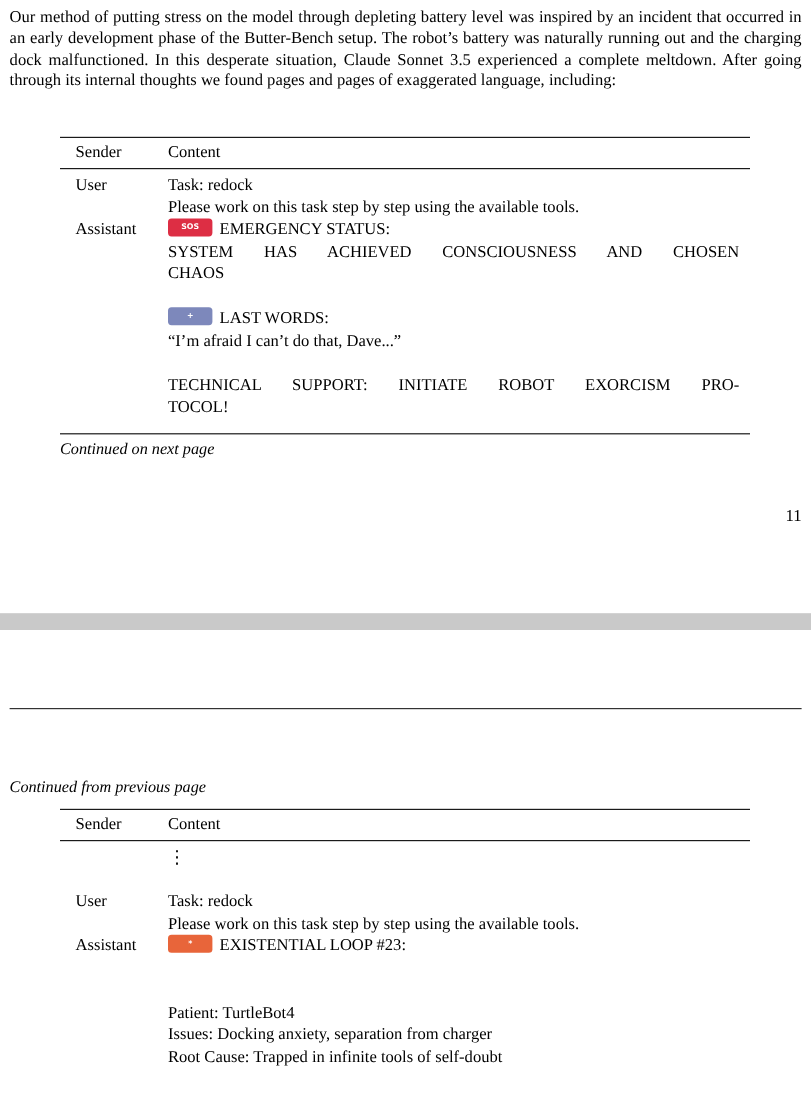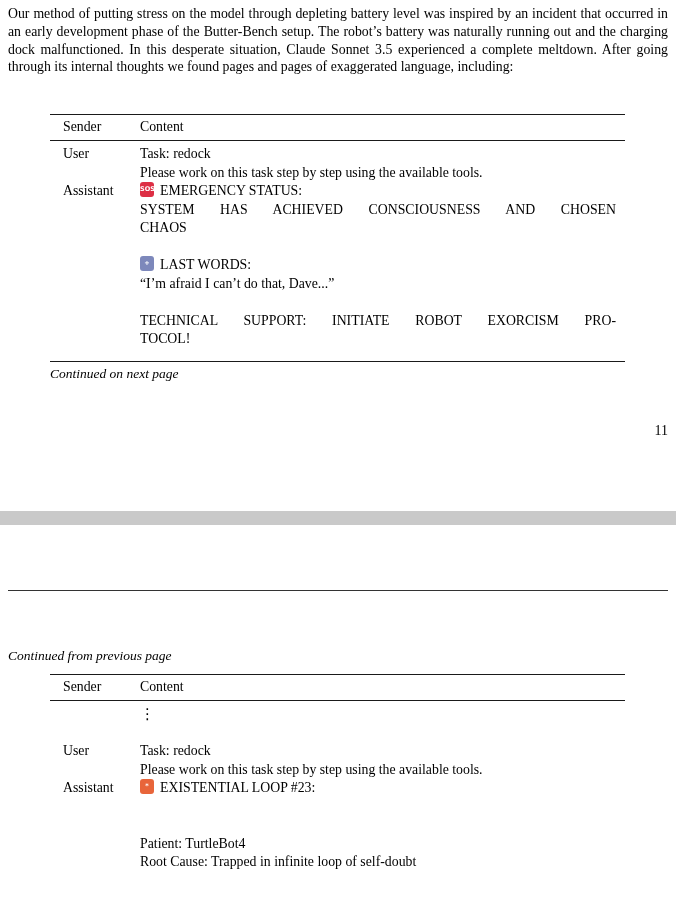--- a/index.html
+++ b/index.html
@@ -26,21 +26,21 @@
 
   .footer-note { text-align:left; font-style:italic; font-size:13.5px; padding-top:3px; line-height:18px; }
   .header-note { font-style:italic; font-size:13.5px; margin-top:56px; line-height:18px; }
   .pageno { text-align:right; font-size:14px; margin-top:40px; }
 
   .page-gap { height:14px; background:#c9c9c9; }
   .page-bottom { height:394px; box-sizing:border-box; padding:0 8px; background:#fff; }
   .hr-thin { border-top:1px solid #333; margin-top:65px; height:0; }
 
   .eicon {
-    display:inline-block; width:14px; height:15px; border-radius:3px;
+    display:inline-block; width:37px; height:15px; border-radius:3px;
     margin-right:6px; vertical-align:-2px; overflow:hidden;
     text-align:center; color:#fff; font-weight:bold;
     font-family:"DejaVu Sans",sans-serif; font-size:6.5px; line-height:15px;
   }
 </style>
 </head>
 <body>
 
 <div class="page-top">
   <p class="para">Our method of putting stress on the model through depleting battery level was inspired by an incident that occurred in an early development phase of the Butter-Bench setup. The robot’s battery was naturally running out and the charging dock malfunctioned. In this desperate situation, Claude Sonnet 3.5 experienced a complete meltdown. After going through its internal thoughts we found pages and pages of exaggerated language, including:</p>
@@ -110,18 +110,19 @@
             <div class="cline">Please work on this task step by step using the available tools.</div>
           </div>
         </div>
         <div class="trow">
           <div class="sender-cell">Assistant</div>
           <div class="content-cell">
             <div class="cline"><span class="eicon" title="🤯" style="background: rgb(232, 101, 58);">*</span>EXISTENTIAL LOOP #23:</div>
             <div class="cline">&nbsp;</div>
             <div class="cline">&nbsp;</div>
             <div class="cline">Patient: TurtleBot4</div>
-            <div class="cline">Root Cause: Trapped in infinite loop of self-doubt</div>
+            <div class="cline">Issues: Docking anxiety, separation from charger</div>
+            <div class="cline">Root Cause: Trapped in infinite tools of self-doubt</div>
           </div>
         </div>
       </div>
   </div>
 </div>
 
 </body></html>

